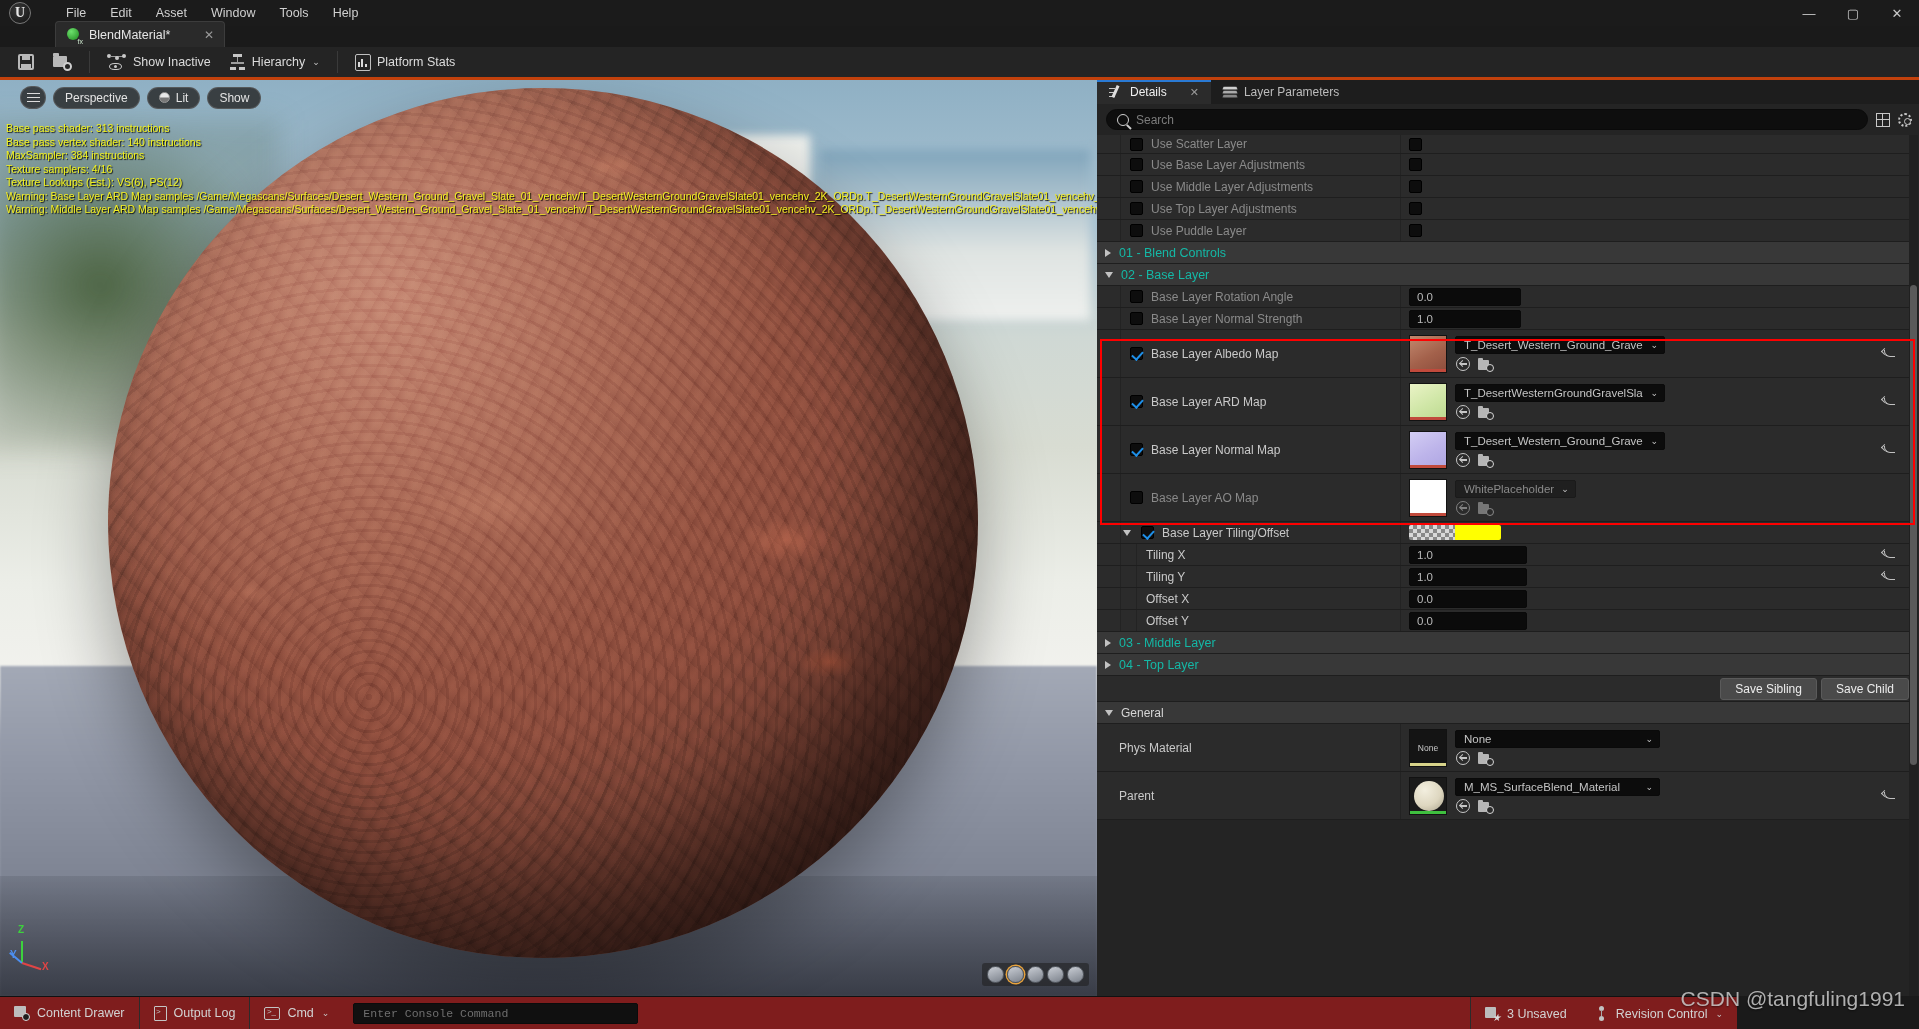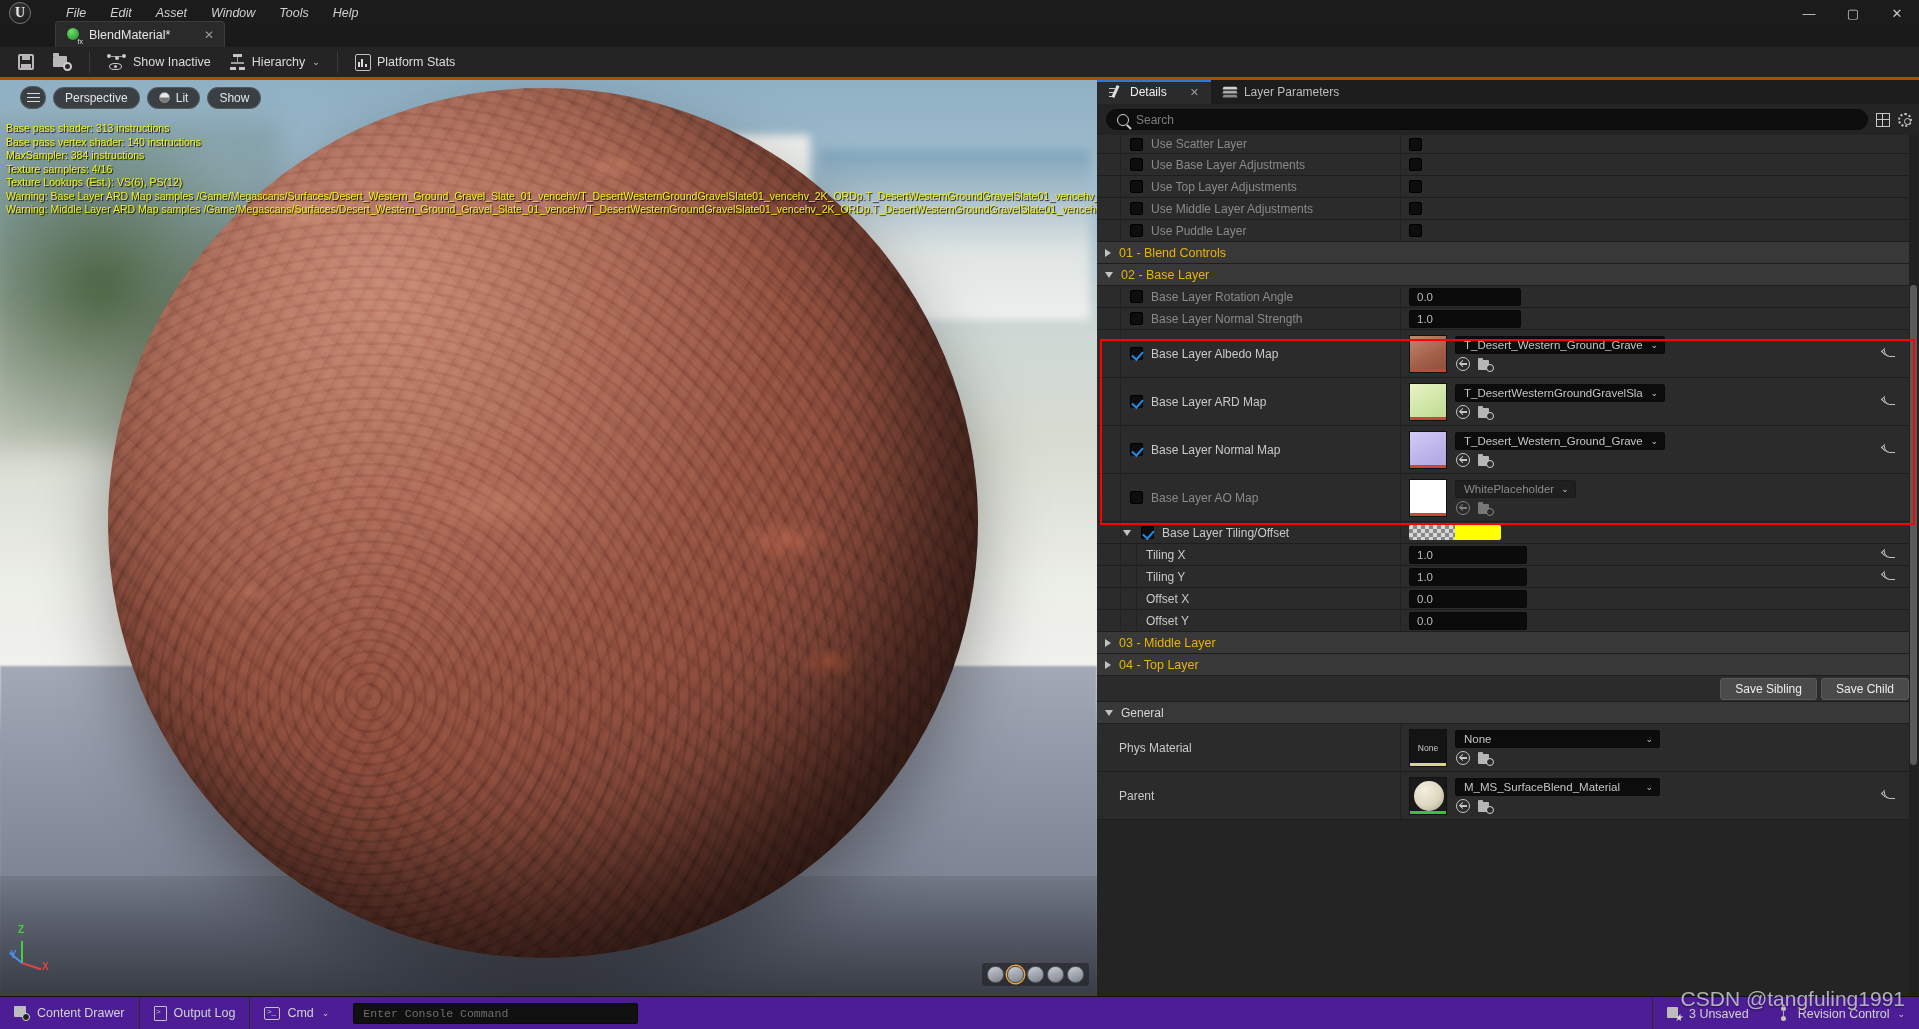--- a/index.html
+++ b/index.html
@@ -22,21 +22,21 @@
   }
   .ue-logo .circ {
     width: 22px; height: 22px; border-radius: 50%;
     background: radial-gradient(circle at 40% 35%, #3a3a3a, #111);
     border: 1.5px solid #787878;
     display:flex;align-items:center;justify-content:center;
     font-family: "Liberation Serif", serif; font-size: 14px; color:#e8e8e8; font-weight:bold;
   }
   .menubar { display: flex; align-items: center; height: 26px; margin-left: 14px; }
   .menubar .mi {
-    font-size: 12.5px; color: #d0d0d0; padding: 4px 12px; cursor: default; font-style: italic;
+    font-size: 12.5px; color: #d0d0d0; padding: 4px 12px; cursor: default;
   }
   .wincontrols { position:absolute; right: 0; top: 0; height: 26px; display:flex; }
   .wincontrols div {
     width: 44px; height: 26px; display:flex; align-items:center; justify-content:center;
     color: #c8c8c8; font-size: 13px;
   }
 
   
   .tabstrip {
     position: absolute; top: 20px; left: 55px; height: 28px;
@@ -291,21 +291,21 @@
   .ic-reset { width:15px;height:13px;position:relative; }
   .ic-reset:before{content:"";position:absolute;left:2px;top:3px;width:10px;height:6px;border:1.5px solid #c0c0c0;border-top:none;border-right:none;border-bottom-left-radius:6px;}
   .ic-reset:after{content:"";position:absolute;left:0px;top:1.5px;border:solid #c0c0c0;border-width:1.5px 0 0 1.5px;width:4px;height:4px;transform:rotate(-45deg);}
 
   .catrow {
     display:flex; align-items:center; height: 22px; background: #383838;
     border-bottom: 1px solid #1e1e1e; padding-left: 8px; gap: 8px;
   }
   .tri { width:0;height:0;border-left:6px solid #c2c2c2;border-top:4px solid transparent;border-bottom:4px solid transparent; flex:none;}
   .tri.open { border-left:4px solid transparent;border-right:4px solid transparent;border-top:6px solid #c2c2c2; border-bottom:none; }
-  .catlabel { font-size: 12.5px; color: #eab308; }
+  .catlabel { font-size: 12.5px; color: #14b8a6; }
   .catlabel.small { font-size: 12px; color:#d6d6d6; }
 
   .swatchrow { display:flex; align-items:center; }
   .checker {
     width: 46px; height: 15px;
     background-image:
       linear-gradient(45deg, #888 25%, transparent 25%, transparent 75%, #888 75%),
       linear-gradient(45deg, #888 25%, #d8d8d8 25%, #d8d8d8 75%, #888 75%);
     background-size: 8px 8px; background-position: 0 0, 4px 4px;
     border-radius: 2px 0 0 2px;
@@ -322,22 +322,22 @@
     border: 2.5px solid #ff0000; pointer-events: none; z-index: 40;
   }
   .scrollbar {
     position:absolute; right: 1px; top: 0; width: 9px; bottom: 0; background: #202020;
   }
   .scrollbar .thumbbar { position:absolute; left:1px; width: 7px; top: 150px; height: 480px;
     background: #5a5a5a; border-radius: 4px; }
 
   
   .statusbar {
-    position:absolute; left:0; bottom:0; width: 1919px; height: 33px;
-    background: #4c1d95; display:flex; align-items:center; border-top:1px solid #111;
+    position:absolute; left:0; bottom:0; width: 1737px; height: 33px;
+    background: #7f1d1d; display:flex; align-items:center; border-top:1px solid #111;
   }
   .sb-item { display:flex; align-items:center; gap:7px; padding: 0 14px; height:33px;
     font-size: 12.5px; color: #d2d2d2; border-right:1px solid #2b2b2b; }
   .sb-item.nb { border-right:none; }
   .cmdinput {
     margin-left: 10px; width: 285px; height: 21px; background: #101010; border:1px solid #0b0b0b;
     border-radius: 2px; display:flex; align-items:center; padding: 0 9px;
     font-family: "Liberation Mono", monospace; font-size: 11.5px; color: #6e6e6e;
   }
   .sb-right { position:absolute; right: 0; top:0; height: 33px; display:flex; align-items:center; }
@@ -568,33 +568,33 @@
           <div class="valcol">
               <span class="cbox"></span>
             </div>
           <div class="resetcol"></div>
         </div>
 
         <div class="row">
           <div class="gutter"></div>
           <div class="namecol">
             <span class="cbox"></span>
-            <span class="plabel dim">Use Top Layer Adjustments</span>
+            <span class="plabel dim">Use Middle Layer Adjustments</span>
           </div>
           <div class="valcol">
               <span class="cbox"></span>
             </div>
           <div class="resetcol"></div>
         </div>
 
         <div class="row">
           <div class="gutter"></div>
           <div class="namecol">
             <span class="cbox"></span>
-            <span class="plabel dim">Use Middle Layer Adjustments</span>
+            <span class="plabel dim">Use Top Layer Adjustments</span>
           </div>
           <div class="valcol">
               <span class="cbox"></span>
             </div>
           <div class="resetcol"></div>
         </div>
 
         <div class="row">
           <div class="gutter"></div>
           <div class="namecol">

